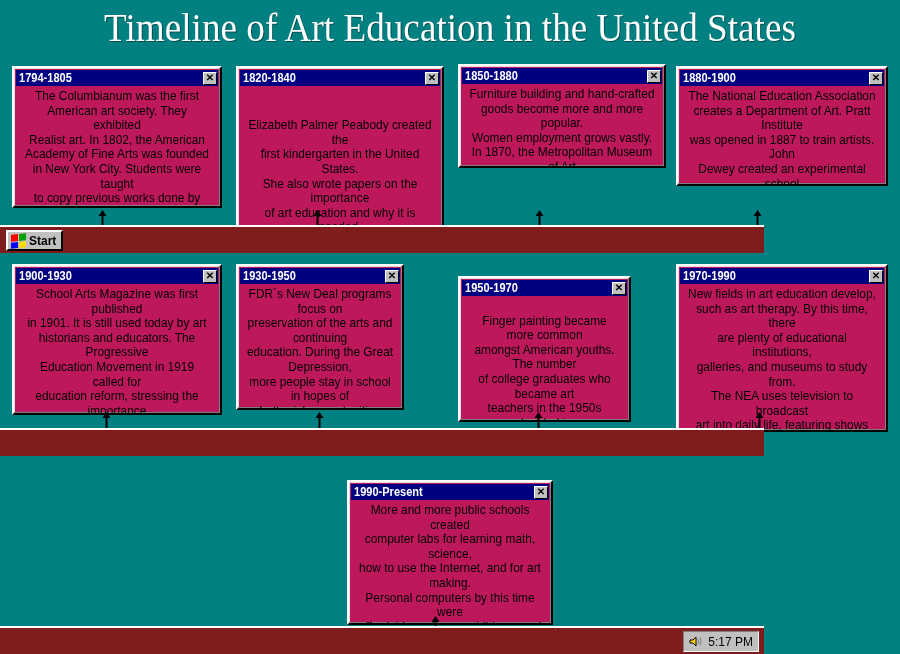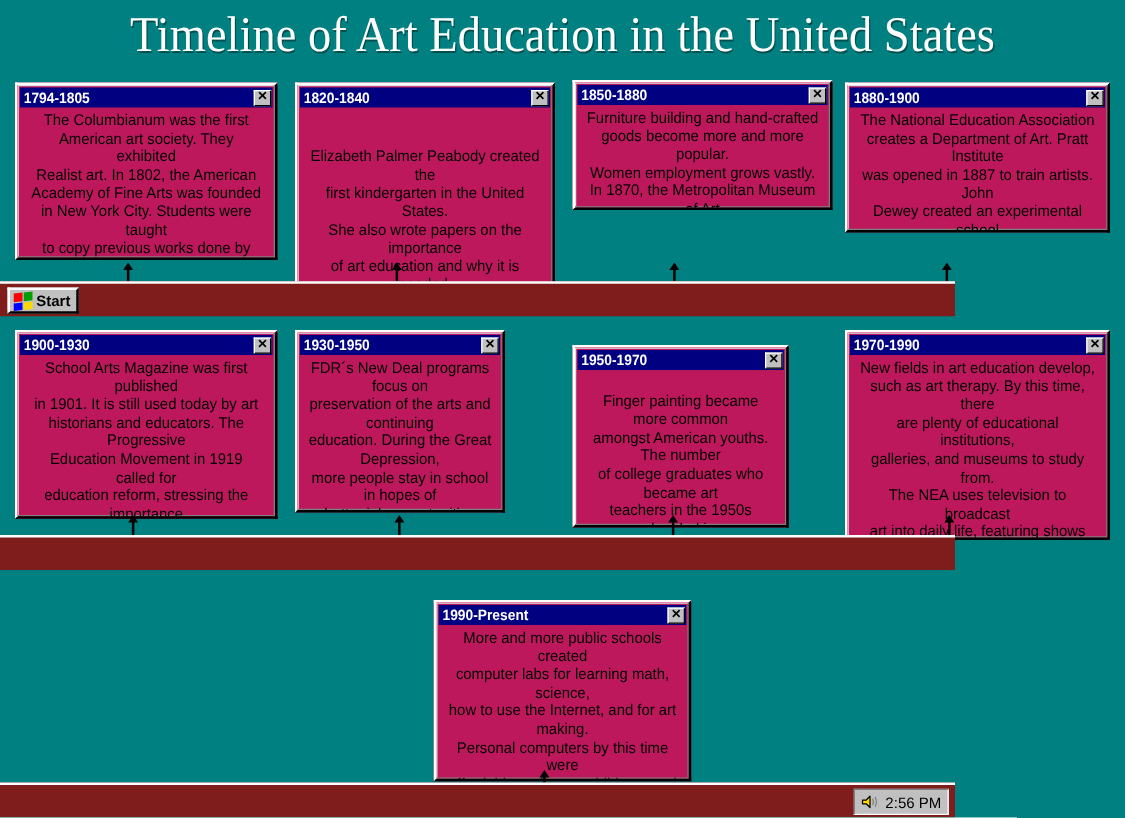--- a/index.html
+++ b/index.html
@@ -382,17 +382,17 @@
     <polygon points="6.5,24 2.5,18 10.5,18" fill="#000"></polygon>
   </svg>
 
   <div class="bar" style="top:626px; height:28px;">
     <div class="tray">
       <svg width="14" height="13" viewBox="0 0 14 13">
         <polygon points="1,5 4,5 7,2 7,11 4,8 1,8" fill="#ffd800" stroke="#000" stroke-width="1" stroke-linejoin="round"></polygon>
         <path d="M9 4 Q10.5 6.5 9 9" stroke="#808080" stroke-width="1" fill="none"></path>
         <path d="M11 2.5 Q13.2 6.5 11 10.5" stroke="#808080" stroke-width="1" fill="none"></path>
       </svg>
-      <span class="clock">2:56 PM</span>
+      <span class="clock">5:17 PM</span>
     </div>
   </div>
 
 </div>
 
 </body></html>

